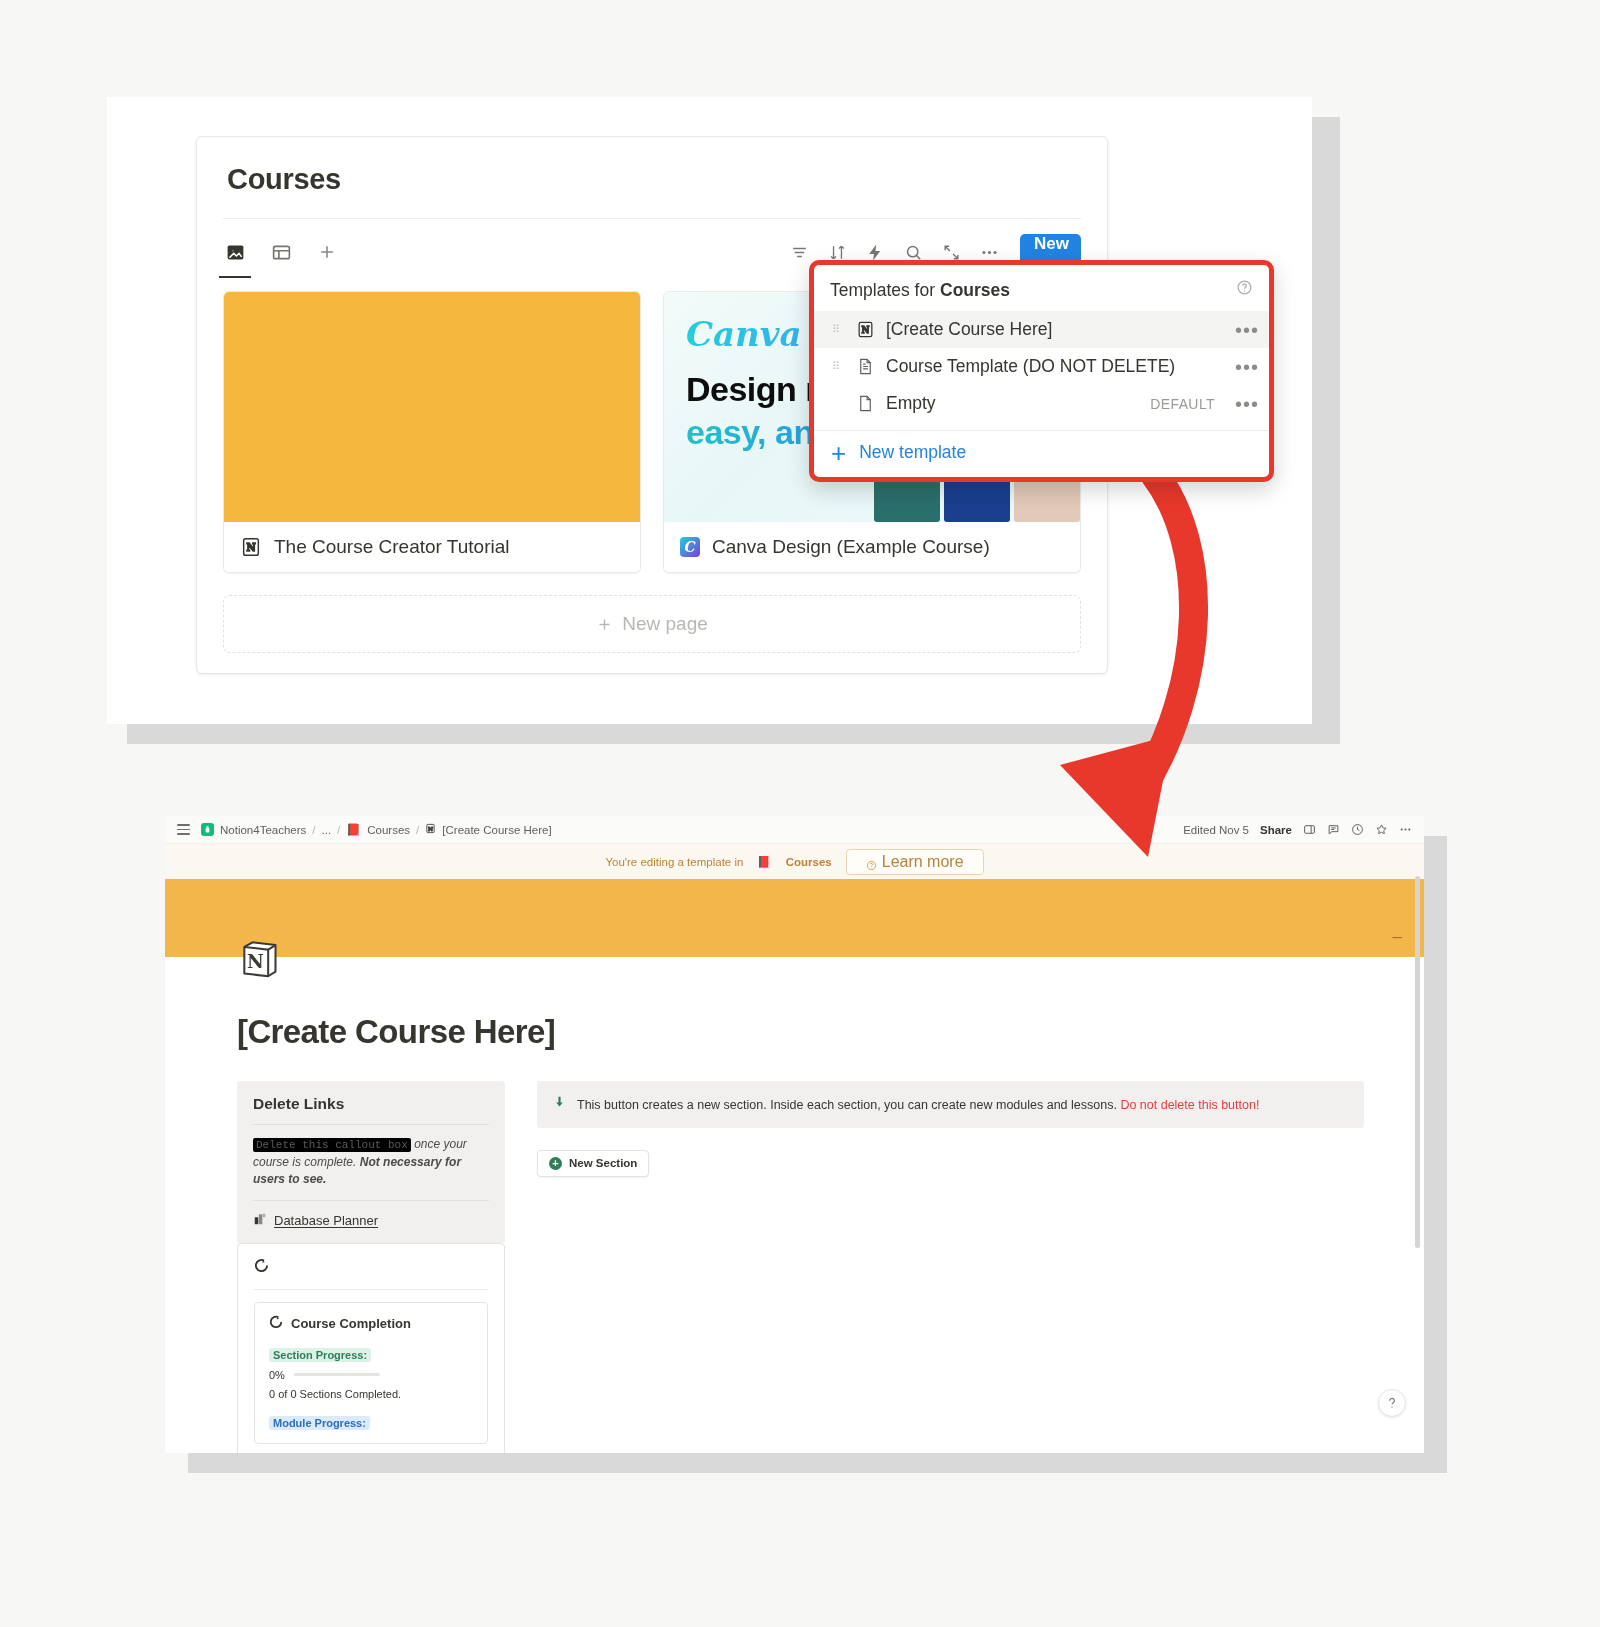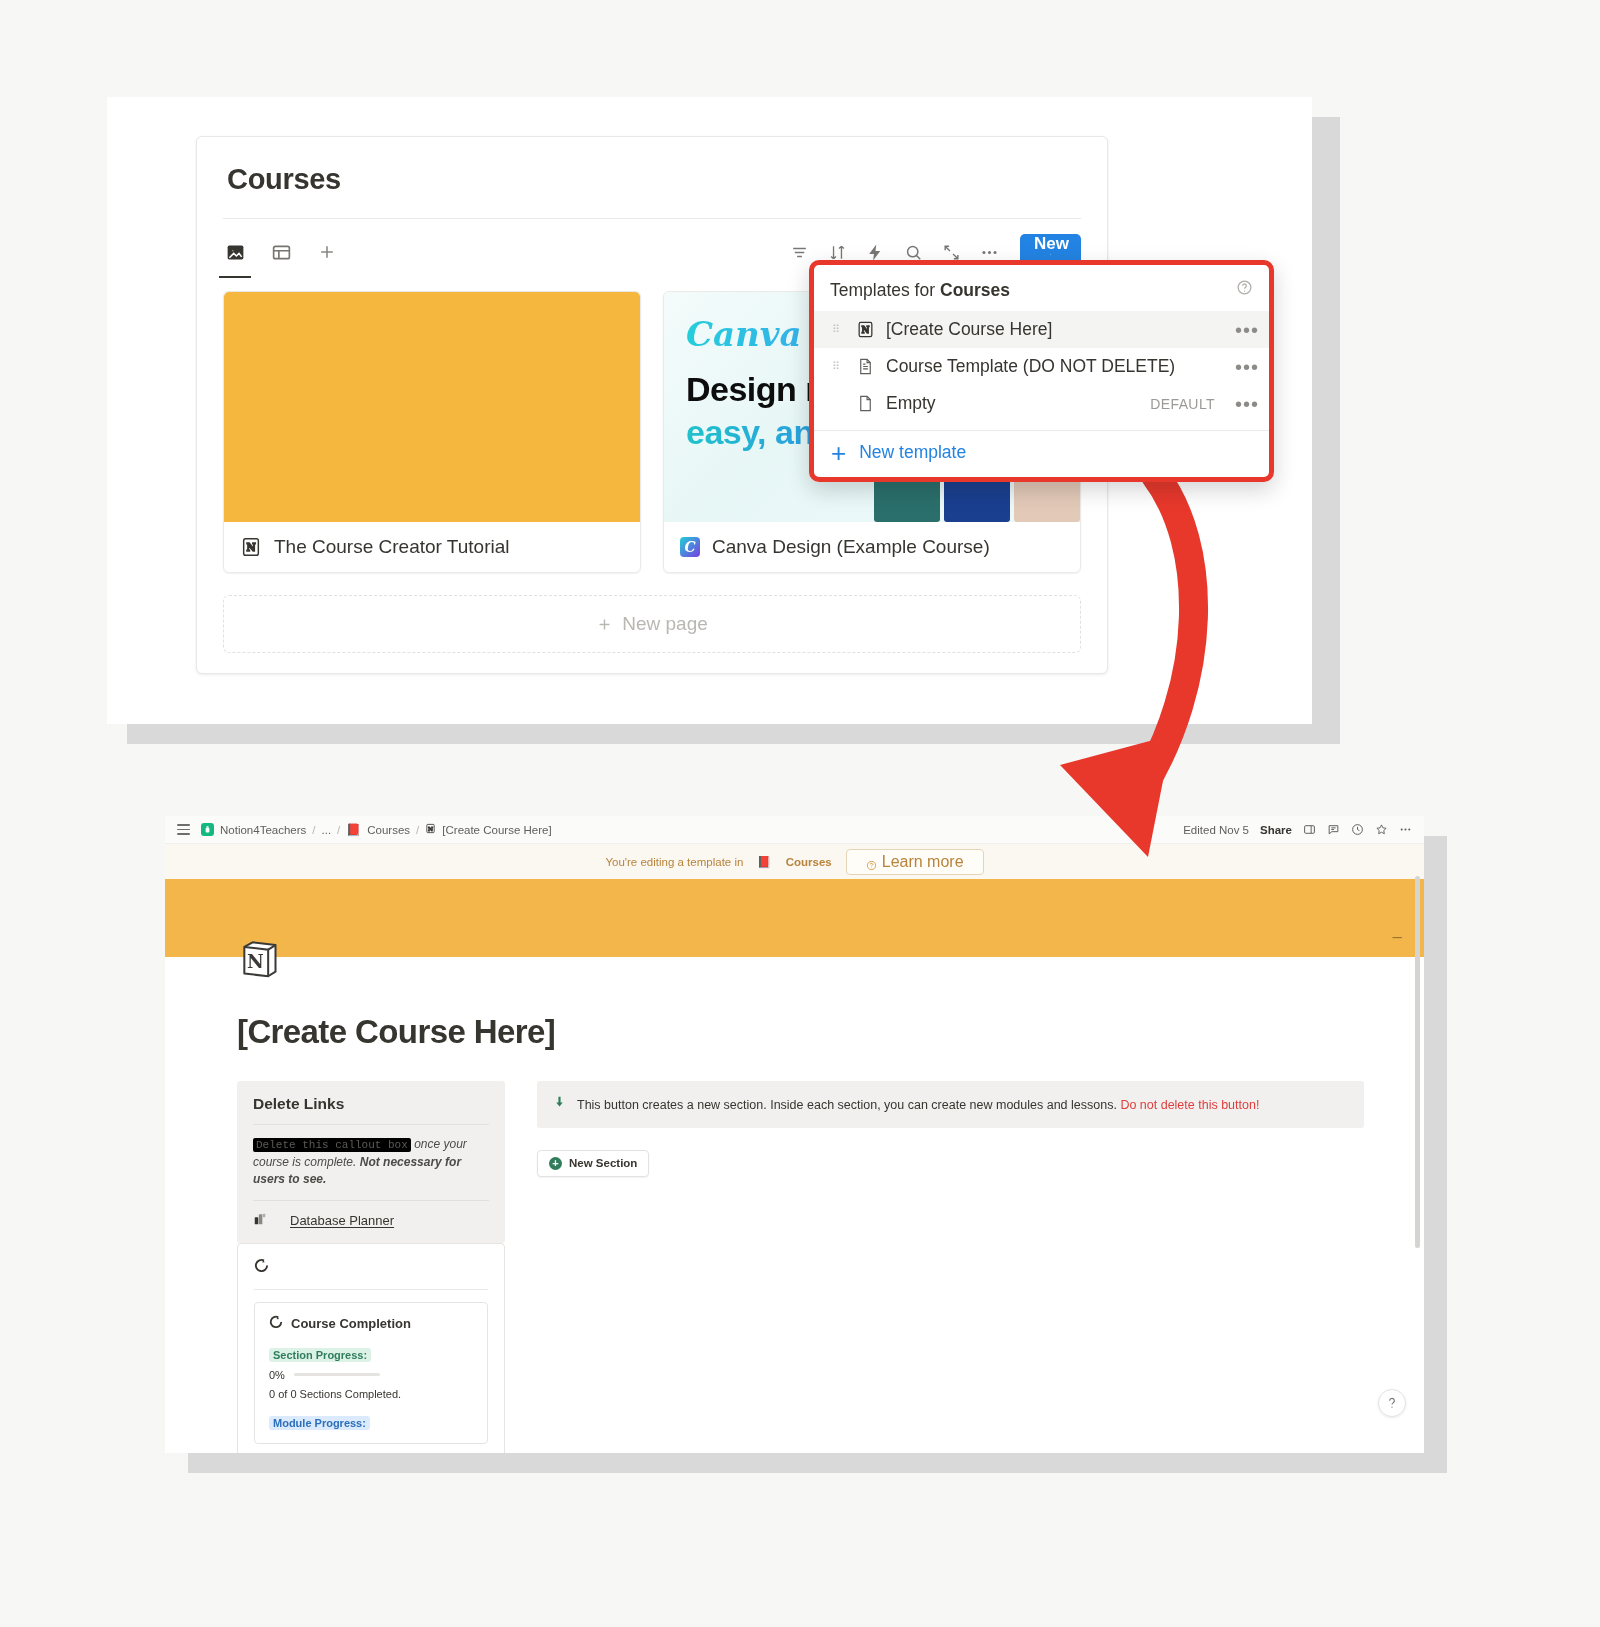--- a/index.html
+++ b/index.html
@@ -163,21 +163,21 @@
   .col-right{flex:1;padding-right:60px;}
 
   .callout-box{background:#f1f0ee;border-radius:3px;padding:14px 16px;}
   .ql-title{font-size:15.5px;font-weight:700;color:#37352f;}
   .ql-rule{height:1px;background:#e2e0dc;margin:11px 0;}
   .ql-note{font-size:12px;color:#4c4b47;font-style:italic;line-height:1.45;}
   .mono-hl{font-family:"Liberation Mono", monospace;font-style:normal;background:#000000;
     border-radius:2px;padding:1px 3px;font-size:11px;color:#5c5b57;}
   .ql-note b{font-weight:700;}
   .ql-link{display:flex;align-items:center;gap:7px;font-size:13px;color:#37352f;}
-  .ql-link u{text-decoration:underline;text-underline-offset:2px;margin-left:16px;}
+  .ql-link u{text-decoration:underline;text-underline-offset:2px;}
 
   .sub-card{border:1px solid #e6e4e0;border-radius:4px;margin-top:0;padding:14px 16px;background:#fff;}
   .sub-rule{height:1px;background:#eceae6;margin:12px 0;}
   .inner-card{border:1px solid #e6e4e0;border-radius:4px;padding:12px 14px;}
   .cc-title{display:flex;align-items:center;gap:8px;font-size:13px;font-weight:600;color:#37352f;}
   .prog-label{display:inline-block;font-size:11px;font-weight:700;margin-top:16px;padding:1px 4px;border-radius:3px;}
   .prog-green{color:#2f7d5b;background:#dcf2e6;}
   .prog-blue{color:#2c6fbb;background:#dbeafc;}
   .prog-row{display:flex;align-items:center;gap:9px;margin-top:6px;}
   .prog-pct{font-size:11px;color:#37352f;}

